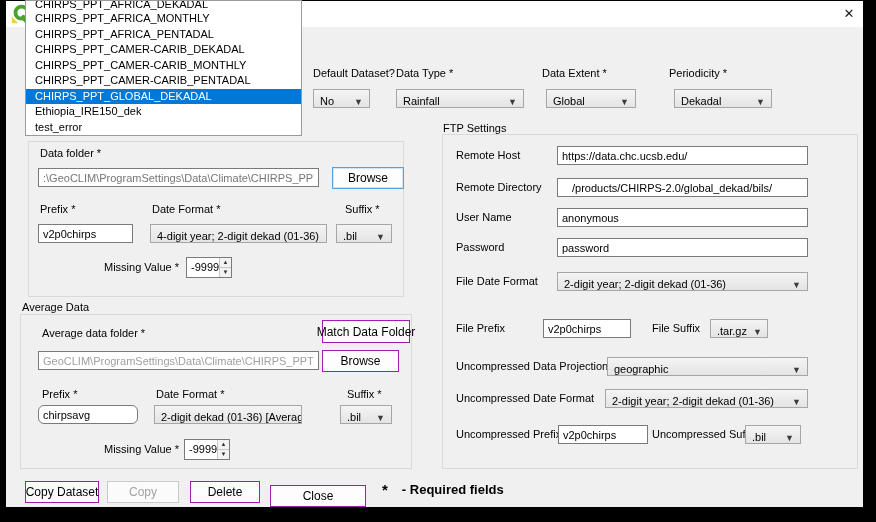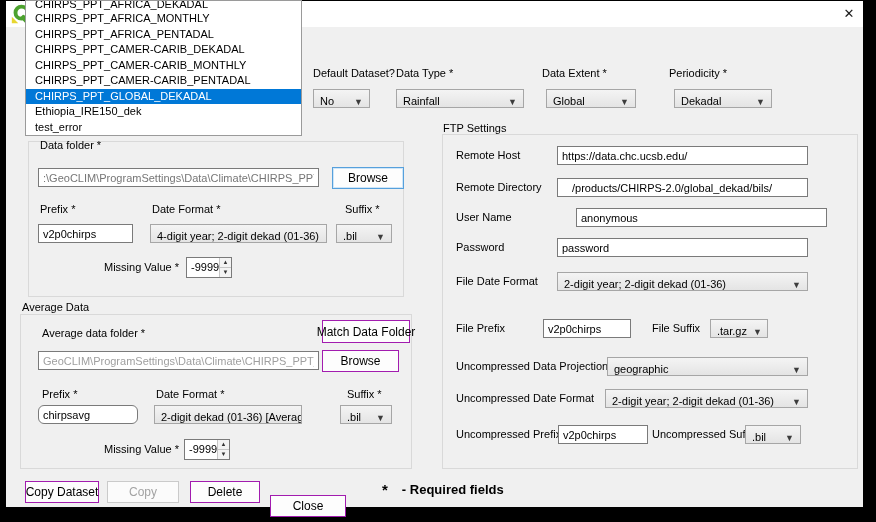--- a/index.html
+++ b/index.html
@@ -72,21 +72,21 @@
     <span class="arrow">▼</span>
   </div>
 
   <div class="lab" style="left:663px;top:66px">Periodicity *</div>
   <div class="cmb" style="left:668px;top:88px;width:98px">
     <span>Dekadal</span>
     <span class="arrow">▼</span>
   </div>
 
   <div class="grp" style="left:22px;top:140px;width:376px;height:156px"></div>
-  <div class="lab" style="left:34px;top:138px">Data folder *</div>
+  <div class="lab" style="left:34px;top:146px">Data folder *</div>
   <input class="tf dim" style="left: 32px; top: 167px; width: 281px;" value=":\GeoCLIM\ProgramSettings\Data\Climate\CHIRPS_PPT_GLOBAL_DEKADAL">
   <div class="btn focus" style="left:326px;top:166px;width:72px">Browse</div>
 
   <div class="lab" style="left:34px;top:202px">Prefix *</div>
   <div class="lab" style="left:146px;top:202px">Date Format *</div>
   <div class="lab" style="left:339px;top:202px">Suffix *</div>
   <input class="tf" style="left: 32px; top: 223px; width: 95px;" value="v2p0chirps">
   <div class="cmb" style="left:144px;top:223px;width:177px">
     <span>4-digit year; 2-digit dekad (01-36)</span>
     <span class="arrow">▼</span>
@@ -137,21 +137,21 @@
   <div class="lab" style="left:437px;top:121px">FTP Settings</div>
   <div class="grp" style="left:436px;top:133px;width:416px;height:335px"></div>
 
   <div class="lab" style="left:450px;top:148px">Remote Host</div>
   <input class="tf" style="left: 551px; top: 145px; width: 251px;" value="https://data.chc.ucsb.edu/">
 
   <div class="lab" style="left:450px;top:180px">Remote Directory</div>
   <input class="tf" style="left: 551px; top: 177px; width: 251px; padding-left: 14px;" value="/products/CHIRPS-2.0/global_dekad/bils/">
 
   <div class="lab" style="left:450px;top:210px">User Name</div>
-  <input class="tf" style="left: 551px; top: 207px; width: 251px; margin-left: 19px;" value="anonymous">
+  <input class="tf" style="left: 551px; top: 207px; width: 251px;" value="anonymous">
 
   <div class="lab" style="left:450px;top:240px">Password</div>
   <input class="tf" style="left: 551px; top: 237px; width: 251px;" value="password">
 
   <div class="lab" style="left:450px;top:274px">File Date Format</div>
   <div class="cmb" style="left:551px;top:271px;width:251px">
     <span>2-digit year; 2-digit dekad (01-36)</span>
     <span class="arrow">▼</span>
   </div>
 
@@ -179,21 +179,21 @@
   <input class="tf" style="left: 552px; top: 424px; width: 90px;" value="v2p0chirps">
   <div class="lab" style="left:646px;top:427px">Uncompressed Suffix</div>
   <div class="cmb" style="left:739px;top:424px;width:56px">
     <span>.bil</span>
     <span class="arrow">▼</span>
   </div>
 
   <div class="btn" style="left:19px;top:480px;width:74px">Copy Dataset</div>
   <div class="btn disabled" style="left:101px;top:480px;width:72px">Copy</div>
   <div class="btn" style="left:184px;top:480px;width:70px">Delete</div>
-  <div class="btn" style="left:264px;top:494px;width:76px">Close</div>
+  <div class="btn" style="left:264px;top:484px;width:96px">Close</div>
   <div class="note">
     <span class="star">*</span>
     <span class="txt">- Required fields</span>
   </div>
 
   <div class="dslist">
     <div class="dsitem partial">
         <span>CHIRPS_PPT_AFRICA_DEKADAL</span>
       </div>
     <div class="dsitem">CHIRPS_PPT_AFRICA_MONTHLY</div>

